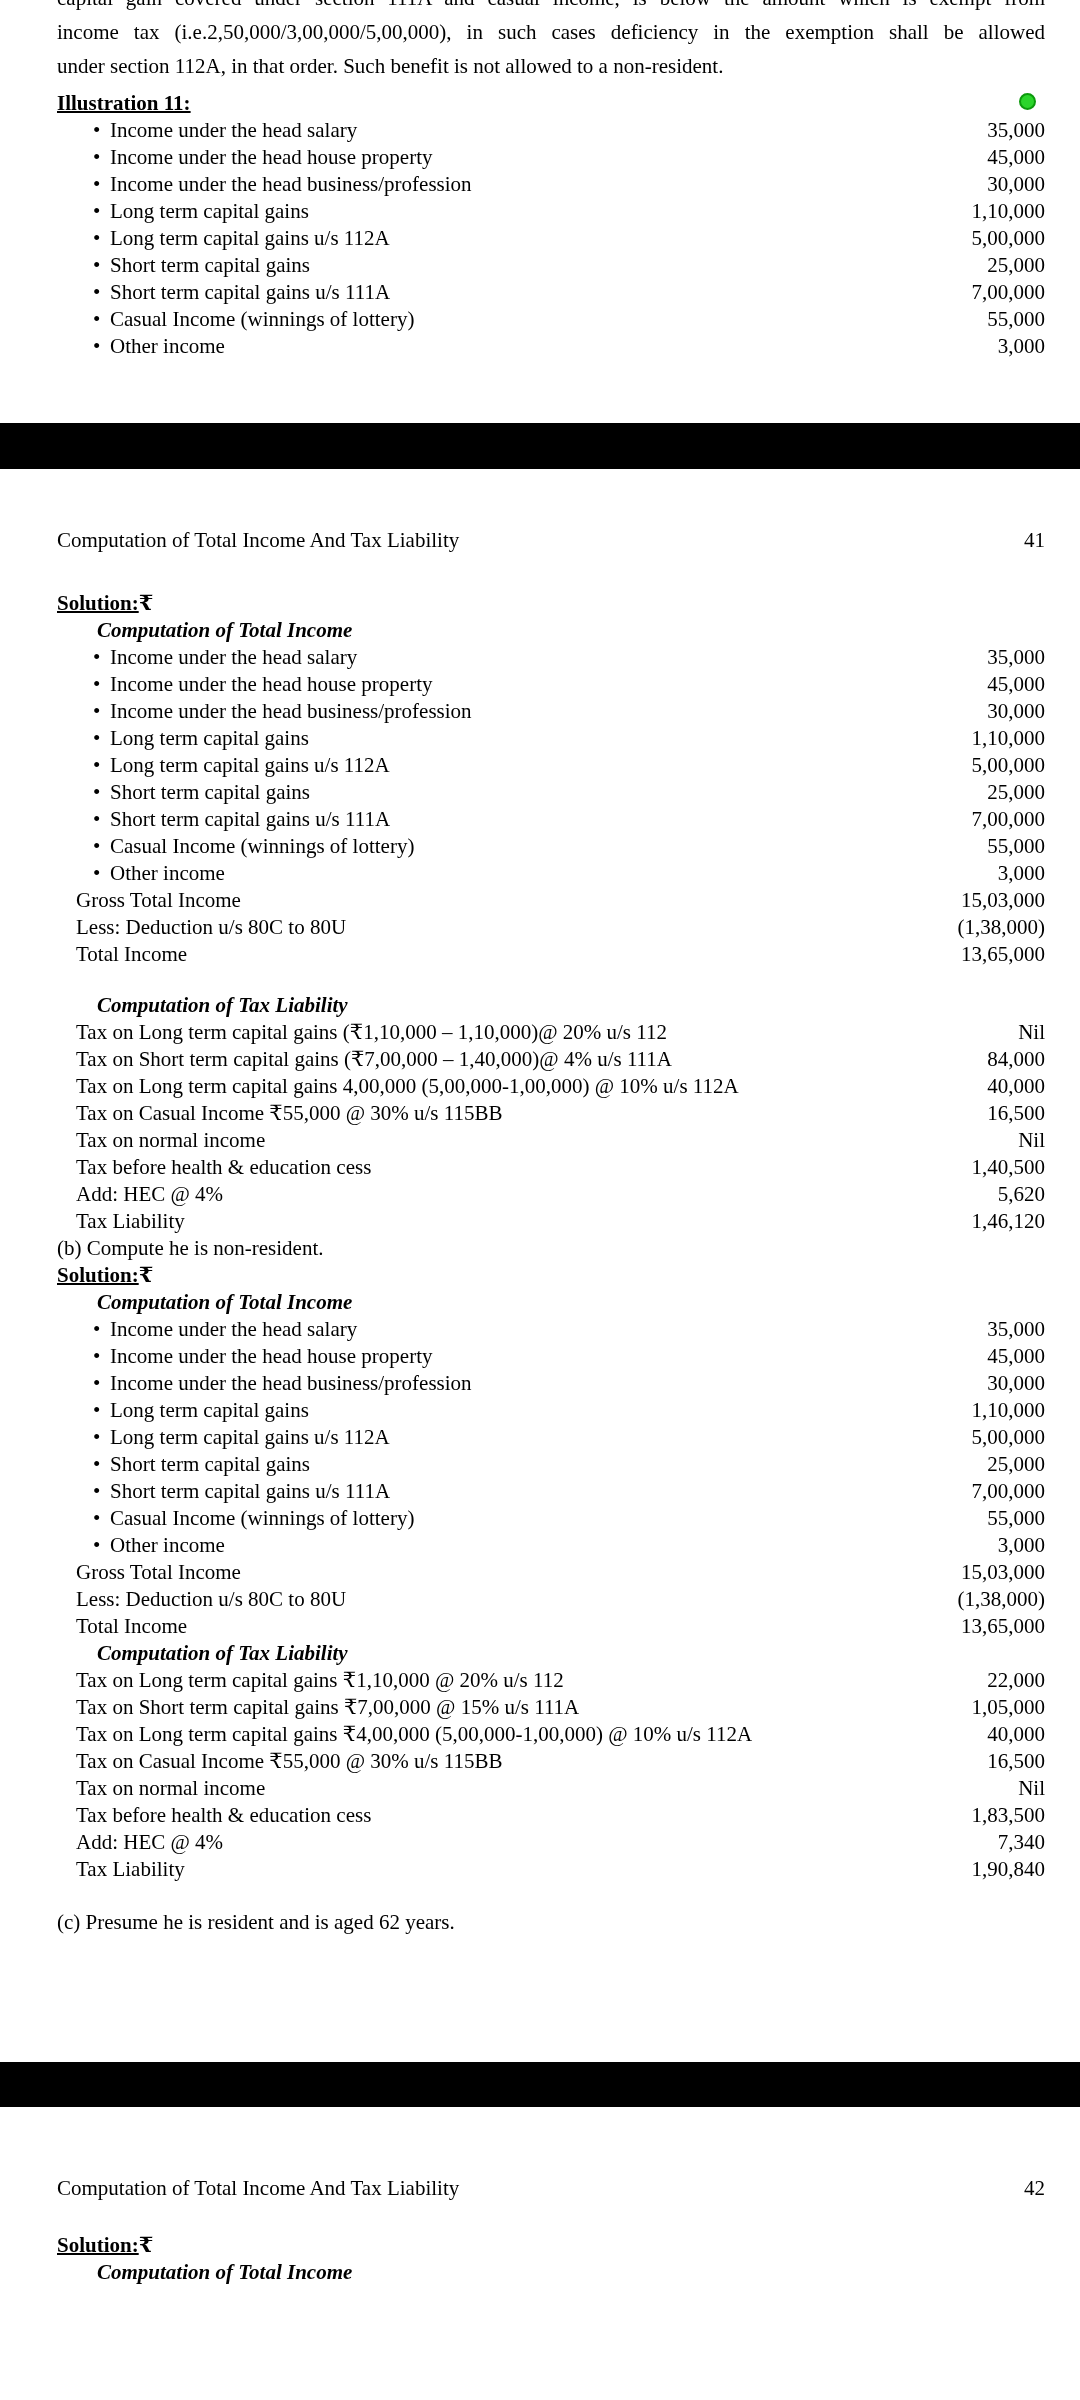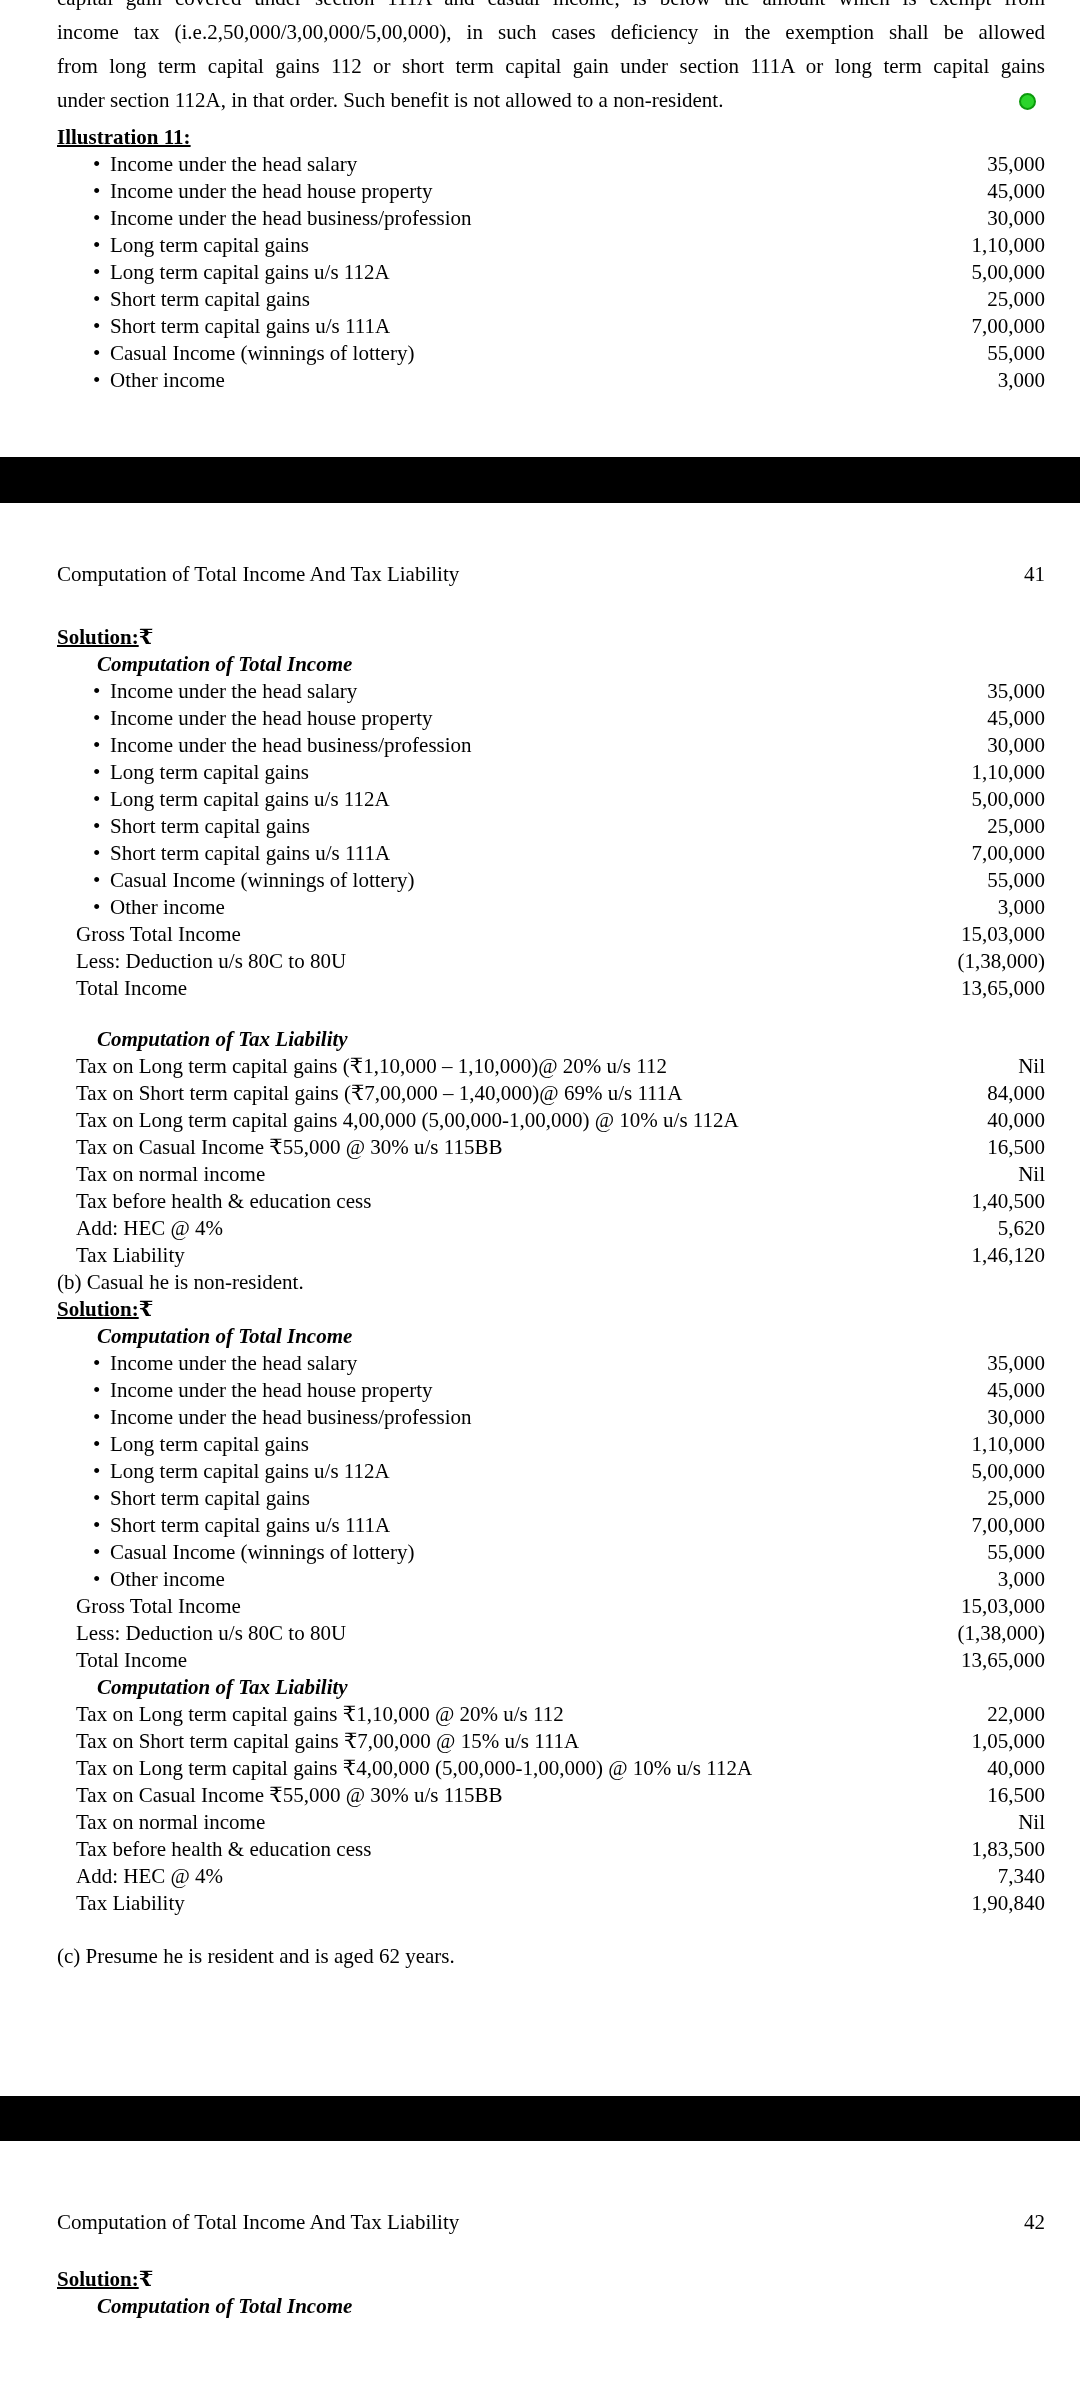--- a/index.html
+++ b/index.html
@@ -40,21 +40,20 @@
     background:#2bd52b;border:2px solid #0c9a0c;
   }
 </style>
 </head>
 <body>
 
 <div class="pad">
   <div class="intro">
     <div class="iline jline">capital gain covered under section 111A and casual income, is below the amount which is exempt from</div>
     <div class="iline jline">income tax (i.e.2,50,000/3,00,000/5,00,000), in such cases deficiency in the exemption shall be allowed</div>
-    <div class="iline jline">from long term capital gains 112 or short term capital gain under section 111A or long term capital gains</div>
     <div class="iline">under section 112A, in that order. Such benefit is not allowed to a non-resident.</div>
   </div>
 
   <div class="spacer" style="height:7px"></div>
 
   <div class="line h-bold-ul">Illustration 11:</div>
 
   <div>
 
   <div class="row bullet-row">
@@ -172,21 +171,21 @@
 
   <div class="line h-bi">Computation of Tax Liability</div>
 
   <div>
 
   <div class="row sub">
         <span class="lbl">Tax on Long term capital gains (₹1,10,000 – 1,10,000)@ 20% u/s 112</span>
         <span class="amt">Nil</span>
       </div>
       <div class="row sub">
-        <span class="lbl">Tax on Short term capital gains (₹7,00,000 – 1,40,000)@ 69% u/s 111A</span>
+        <span class="lbl">Tax on Short term capital gains (₹7,00,000 – 1,40,000)@ 4% u/s 111A</span>
         <span class="amt">84,000</span>
       </div>
       <div class="row sub">
         <span class="lbl">Tax on Long term capital gains 4,00,000 (5,00,000-1,00,000) @ 10% u/s 112A</span>
         <span class="amt">40,000</span>
       </div>
       <div class="row sub">
         <span class="lbl">Tax on Casual Income ₹55,000 @ 30% u/s 115BB</span>
         <span class="amt">16,500</span>
       </div>
@@ -201,21 +200,21 @@
       <div class="row sub">
         <span class="lbl">Add: HEC @ 4%</span>
         <span class="amt">5,620</span>
       </div>
       <div class="row sub">
         <span class="lbl">Tax Liability</span>
         <span class="amt">1,46,120</span>
       </div>
     </div>
 
-  <div class="line">(b) Casual he is non-resident.</div>
+  <div class="line">(b) Compute he is non-resident.</div>
 
   <div class="line flexrow">
     <span class="h-bold-ul">Solution:</span>
     <span class="rupee">₹</span>
   </div>
   <div class="line h-bi">Computation of Total Income</div>
 
   <div>
 
   <div class="row bullet-row">

